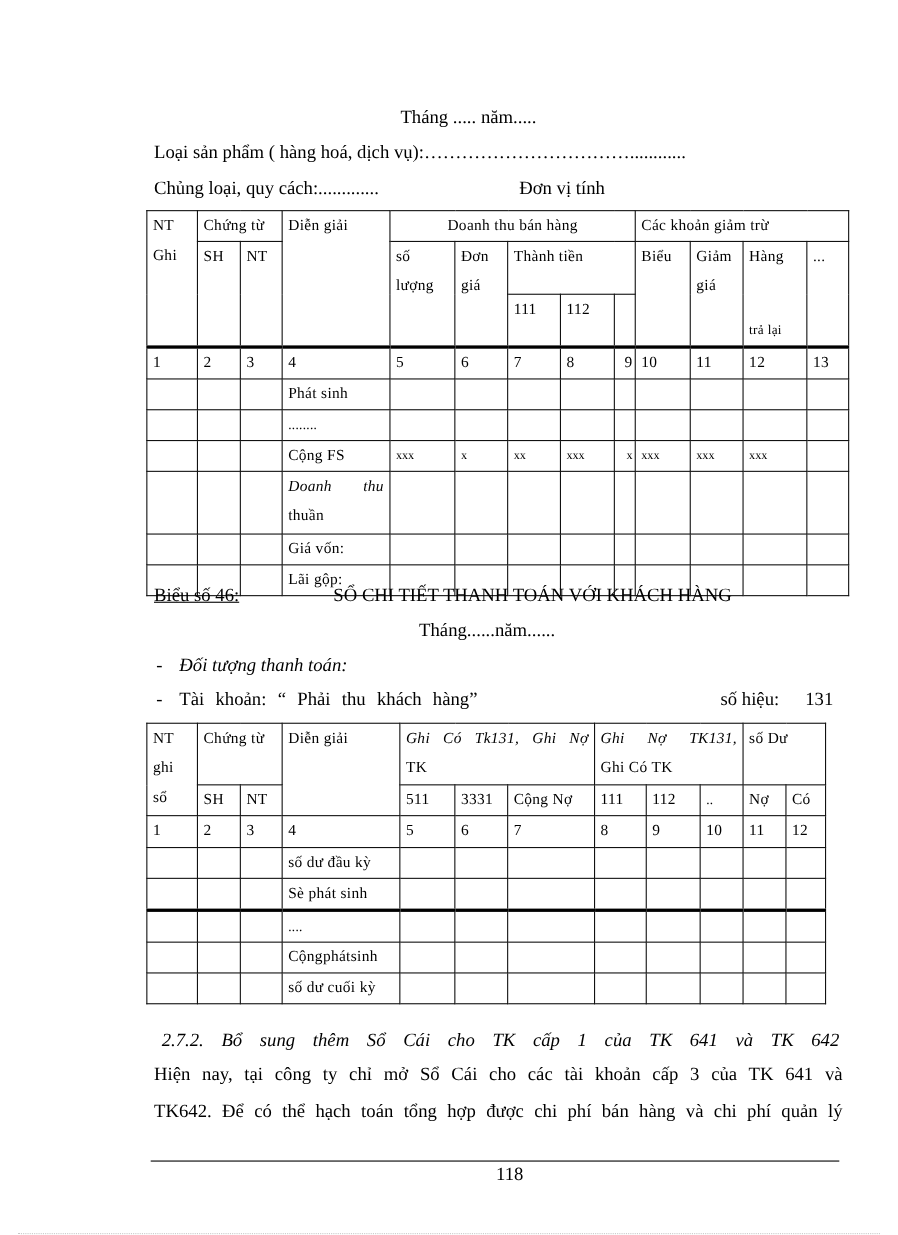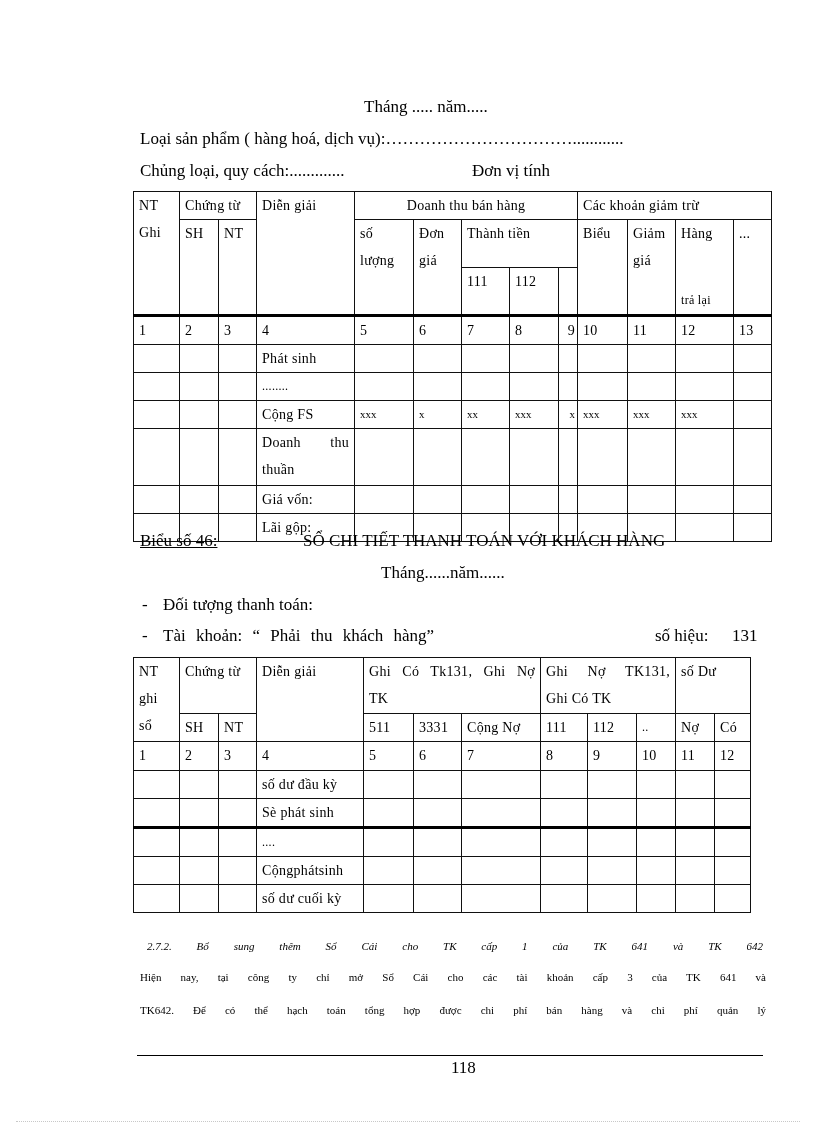--- a/index.html
+++ b/index.html
@@ -1,34 +1,34 @@
 <!DOCTYPE html>
 <html><head>
 <meta charset="utf-8">
 <style>
   html, body { margin:0; padding:0; background:#ffffff; }
   body { width:816px; height:1123px; position:relative; overflow:hidden;
          font-family:"Liberation Serif", "DejaVu Serif", serif; color:#000; }
   .page { position:absolute; left:0; top:0; width:816px; height:1123px; background:#fff; }
   .line { position:absolute; font-size:17px; line-height:20px; white-space:nowrap; }
-  .jline { position:absolute; font-size:11px; line-height:20px; text-align:justify; text-align-last:justify; white-space:normal; }
+  .jline { position:absolute; font-size:17px; line-height:20px; text-align:justify; text-align-last:justify; white-space:normal; }
   .italic { font-style:italic; }
   .ul { text-decoration:underline; }
   .spaced { word-spacing:6px; }
 
   table.grid { position:absolute; border-collapse:collapse; table-layout:fixed;
                font-family:"Liberation Serif", "DejaVu Serif", serif; font-size:14px; letter-spacing:0.3px; }
   table.grid td { border:1px solid #111; padding:0 5px; vertical-align:top; line-height:27px;
                   white-space:nowrap; overflow:hidden; }
   table.grid tr.thick td { border-top:3px solid #000; }
   table.grid td.c { text-align:center; }
   table.grid td.r { text-align:right; padding-right:2px; padding-left:0; }
   table.grid td.sm { font-size:11px; letter-spacing:0; }
   .ln { display:block; }
-  .jl { display:block; text-align:justify; text-align-last:justify; white-space:normal; }
+  .jl { display:block; text-align:justify; text-align-last:justify; white-space:normal;font-style:italic; }
   .small { font-size:12px;margin-top:40px; }
 
   .hr { position:absolute; left:137px; top:1055px; width:626px; height:1px; background:#000; }
   .dotted { position:absolute; left:16px; top:1121px; width:784px; height:0; border-top:1px dotted #c8c8c8; }
 </style>
 </head>
 <body>
 
 <div class="page">
 
@@ -207,21 +207,21 @@
       <td class="sm"></td>
     </tr>
   </tbody>
     </table>
 
   <div class="line ul" style="left:140px;top:531px;">Biểu số 46:</div>
   <div class="line" style="left:303px;top:531px;">SỔ CHI TIẾT THANH TOÁN VỚI KHÁCH HÀNG</div>
   <div class="line" style="left:381px;top:563px;">Tháng......năm......</div>
 
   <div class="line" style="left:142px;top:595px;">-</div>
-  <div class="line" style="left:163px;top:595px;">Đối tượng thanh toán:</div>
+  <div class="line" style="left:163px;top:595px;font-style:italic;">Đối tượng thanh toán:</div>
 
   <div class="line" style="left:142px;top:626px;">-</div>
   <div class="line spaced" style="left:163px;top:626px;">Tài khoản: “ Phải thu khách hàng”</div>
   <div class="line" style="left:655px;top:626px;">số hiệu:</div>
   <div class="line" style="left:732px;top:626px;">131</div>
 
   <table class="grid" style="left:133px;top:657px;width:617px;">
     <colgroup>
       <col style="width:46px">
         <col style="width:39px">

